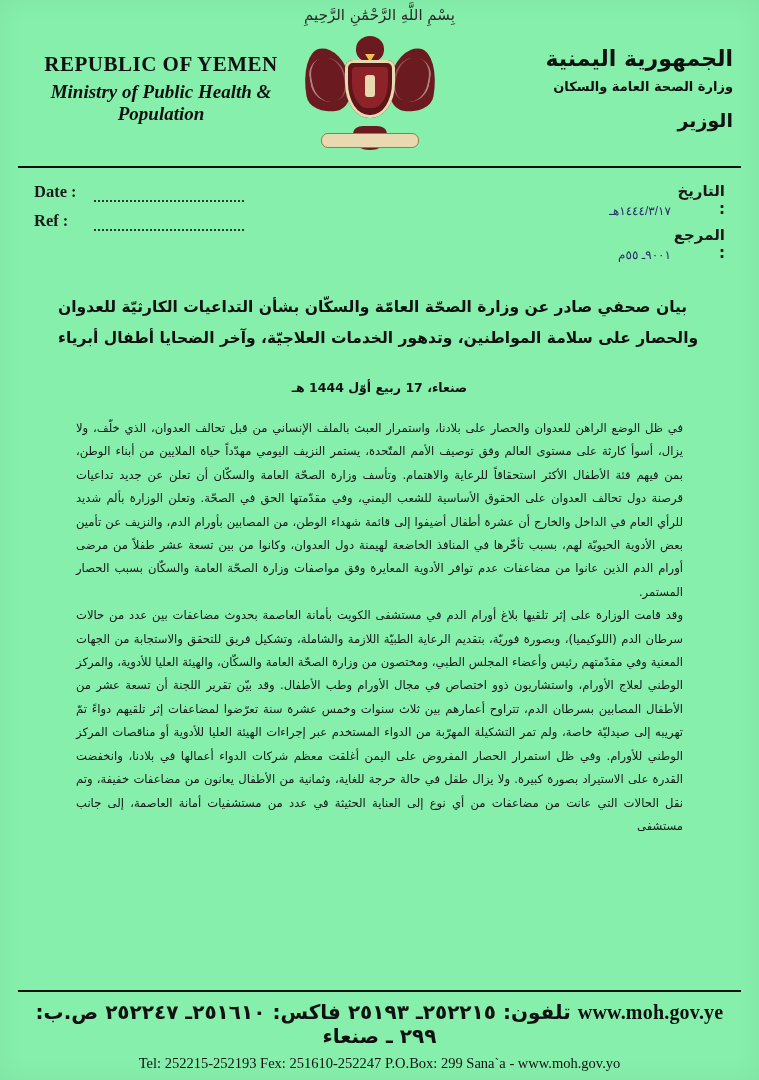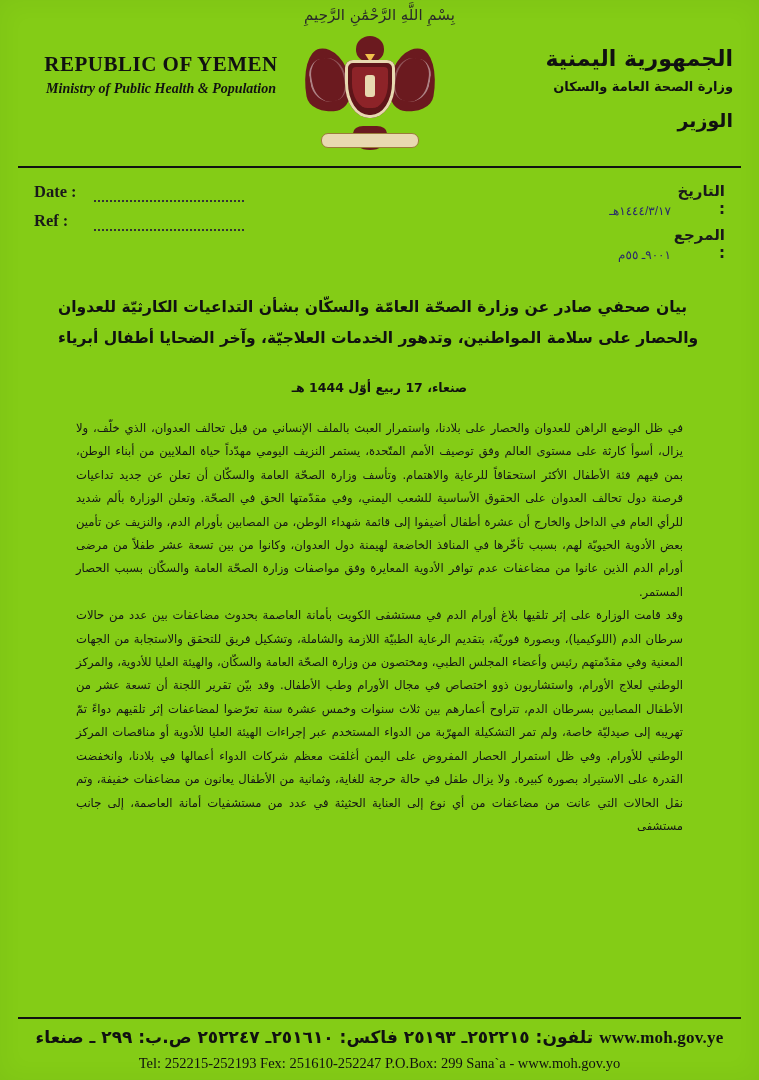--- a/index.html
+++ b/index.html
@@ -13,21 +13,21 @@
     position: relative;
     font-family: "Liberation Serif", serif;
     color: #1a1a1a;
     overflow: hidden;
   }
 
   .page {
     position: relative;
     width: 759px;
     height: 1080px;
-    background: #84cc16;
+    background: #86efac;
     box-sizing: border-box;
   }
 
   
   .letterhead {
     position: relative;
     height: 160px;
     padding: 14px 26px 0 26px;
     box-sizing: border-box;
   }
@@ -59,21 +59,21 @@
     font-family: "Liberation Serif", serif;
     font-weight: bold;
     font-size: 21px;
     letter-spacing: 0.5px;
     color: #111;
   }
   .lh-left .l2 {
     font-family: "Liberation Serif", serif;
     font-weight: bold;
     font-style: italic;
-    font-size: 14px;
+    font-size: 19px;
     margin-top: 4px;
     color: #111;
   }
   .lh-left .l3 {
     font-family: "Liberation Serif", serif;
     font-weight: bold;
     font-size: 16px;
     margin-top: 11px;
     color: #111;
   }
@@ -300,21 +300,21 @@
     margin: 0 18px 0 18px;
   }
   .footer-inner {
     padding: 8px 30px 0 30px;
     text-align: center;
   }
   .f-ar {
     direction: rtl;
     font-family: "DejaVu Sans", sans-serif;
     font-weight: bold;
-    font-size: 17px;
+    font-size: 20px;
     color: #111;
     letter-spacing: 0.2px;
   }
   .f-ar .url {
     font-family: "Liberation Serif", serif;
     font-weight: bold;
     direction: ltr;
     unicode-bidi: embed;
   }
   .f-en {

